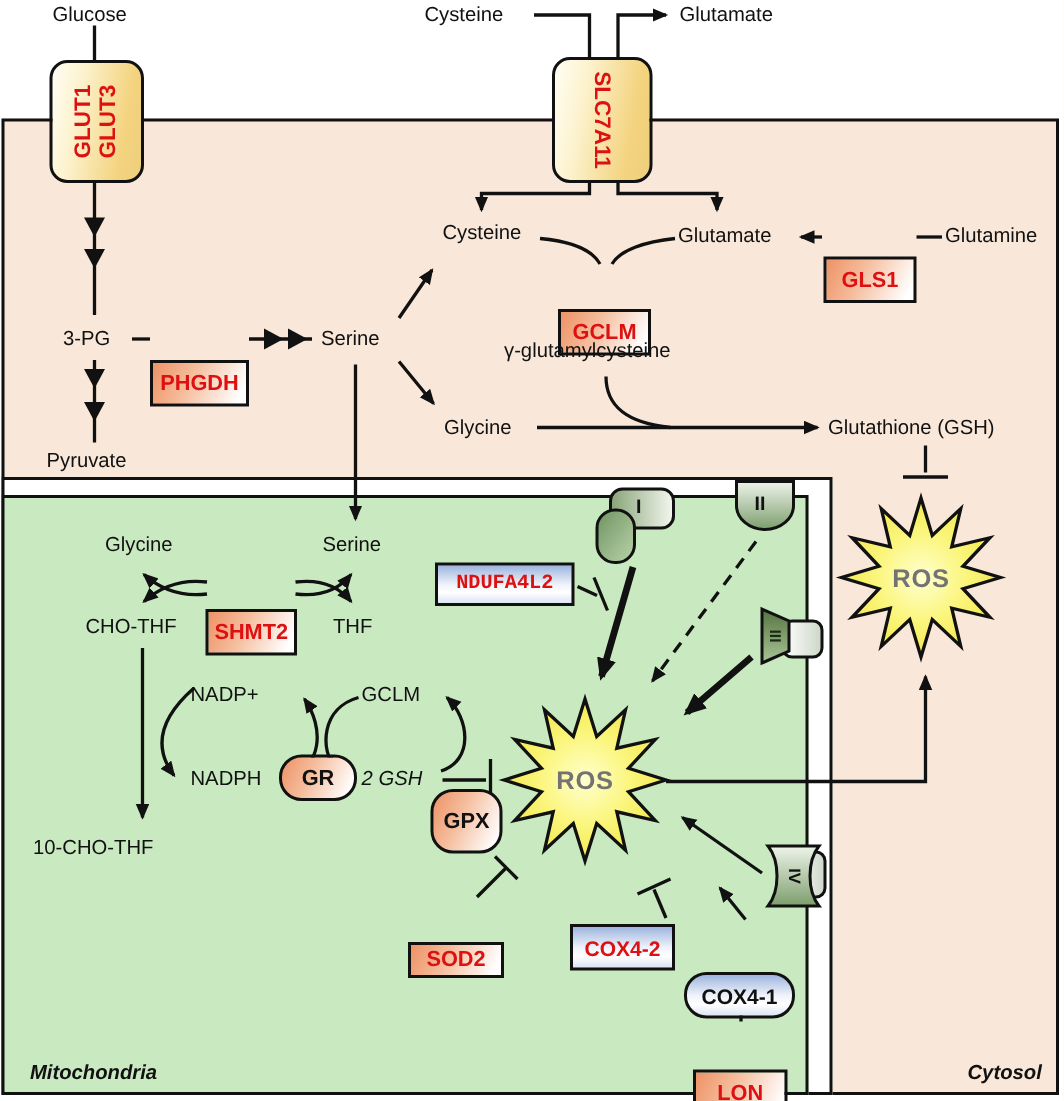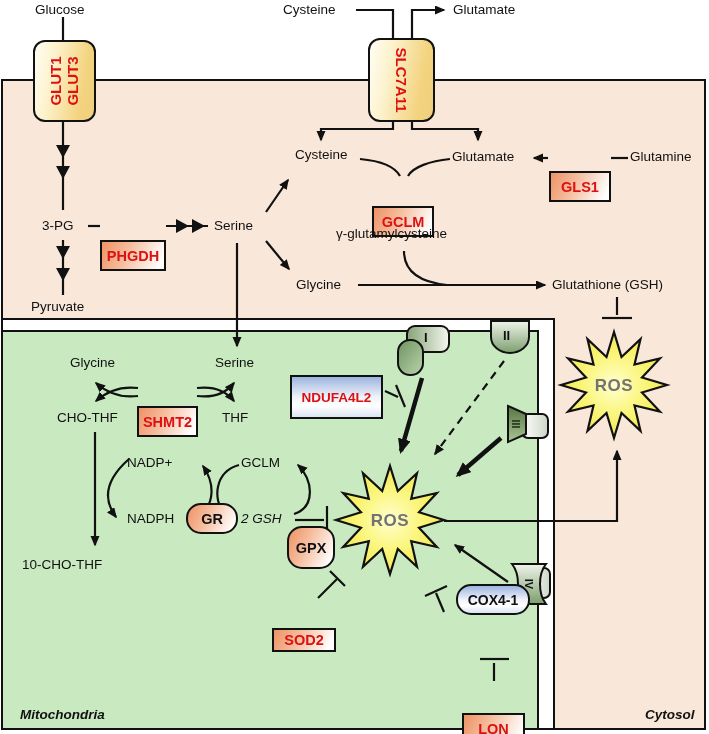--- a/index.html
+++ b/index.html
@@ -178,23 +178,24 @@
   </div>
   <div class="transporter" style="left:368px;top:38px;width:67px;height:84px;"></div>
   <div class="vtext" style="left:401px;top:80px;transform:translate(-50%,-50%) rotate(90deg);">SLC7A11</div>
 
   <div class="ebox salmon redtxt" style="left:100px;top:211px;width:66px;height:31px;">PHGDH</div>
   <div class="ebox salmon redtxt" style="left:372px;top:177px;width:62px;height:31px;">GCLM</div>
   <div class="ebox salmon redtxt" style="left:549px;top:142px;width:62px;height:31px;">GLS1</div>
   <div class="ebox salmon redtxt" style="left:137px;top:377px;width:61px;height:31px;">SHMT2</div>
   <div class="ebox salmon blktxt" style="left:186px;top:474px;width:52px;height:31px;">GR</div>
   <div class="ebox salmon blktxt" style="left:287px;top:497px;width:48px;height:43px;">GPX</div>
-  <div class="ebox bluebox redtxt" style="left:290px;top:375px;width:93px;height:44px;font-size:13.5px;">NDUFA4L2</div>
+  <div class="ebox bluebox redtxt" style="left:290px;top:375px;width:93px;height:29px;font-size:13.5px;font-family:Liberation Mono, monospace;">NDUFA4L2</div>
   <div class="ebox salmon redtxt" style="left:272px;top:599px;width:64px;height:24px;">SOD2</div>
-  <div class="ebox bluebox blktxt" style="left:456px;top:584px;width:74px;height:31px;font-size:14px;">COX4-1</div>
+  <div class="ebox bluebox redtxt" style="left:380px;top:616px;width:70px;height:31px;font-size:14px;">COX4-2</div>
+  <div class="ebox bluebox blktxt" style="left:456px;top:648px;width:74px;height:31px;font-size:14px;">COX4-1</div>
   <div class="ebox salmon redtxt" style="left:462px;top:684px;width:63px;height:32px;">LON</div>
 
   <div class="cxlbl" style="left:424px;top:330px;font-size:13px;">I</div>
   <div class="cxlbl" style="left:503px;top:328px;font-size:13px;">II</div>
   <div class="cxlbl" style="left:516px;top:424px;font-size:10.5px;transform:translate(-50%,-50%) rotate(90deg);color:#1c2b14;">III</div>
   <div class="cxlbl" style="left:529px;top:584px;font-size:11px;transform:translate(-50%,-50%) rotate(90deg);">IV</div>
 
   <div class="lbl" style="left:35px;top:3px;">Glucose</div>
   <div class="lbl" style="left:283px;top:3px;">Cysteine</div>
   <div class="lbl" style="left:453px;top:3px;">Glutamate</div>

